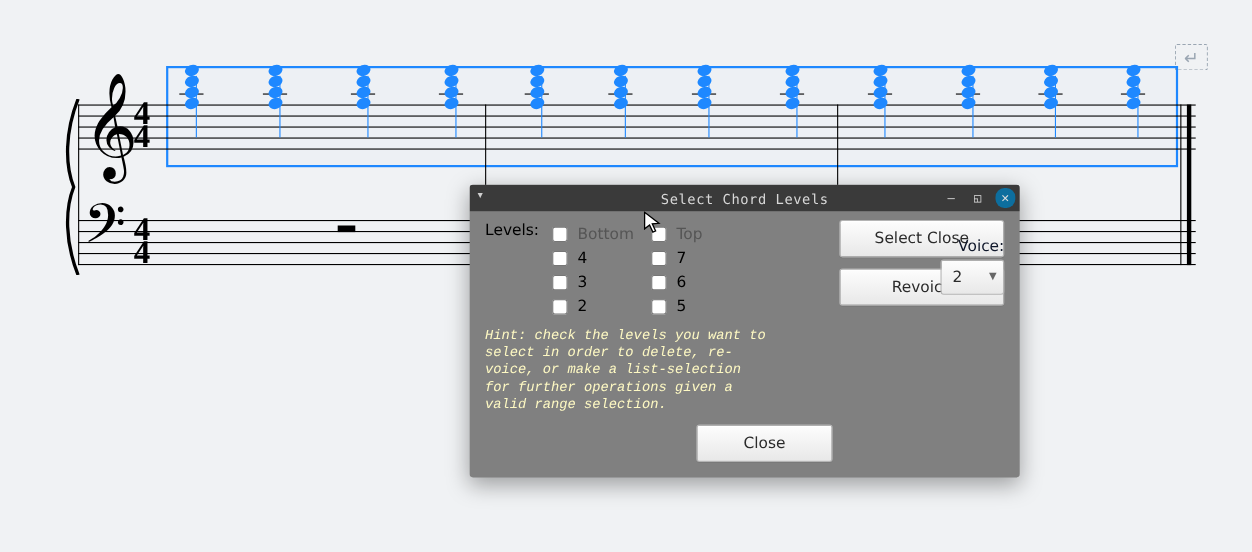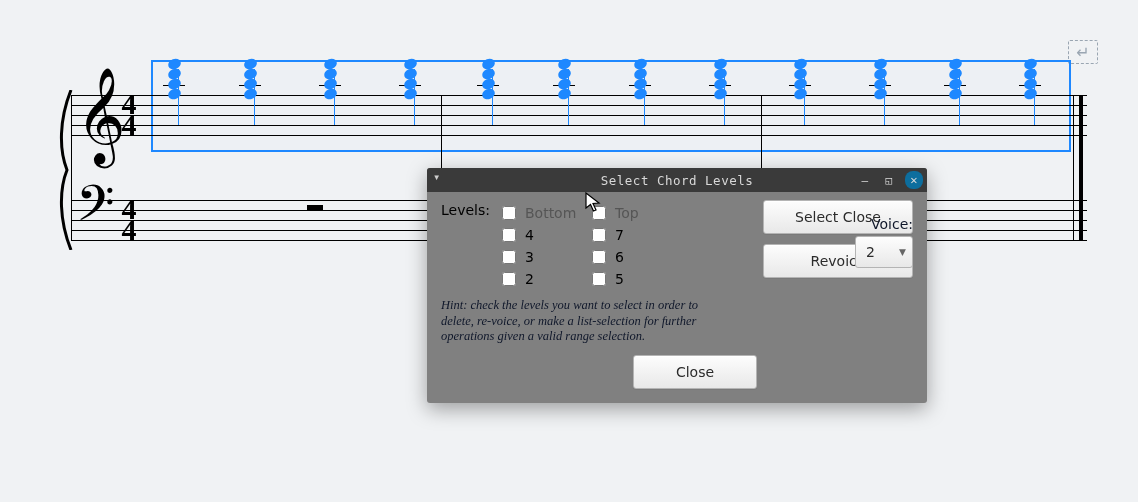--- a/index.html
+++ b/index.html
@@ -266,22 +266,22 @@
     font-size: 14px;
     cursor: pointer;
     width: 40px;
   }
   .combo .caret { font-size: 9px; color: #666; }
 
   .hint {
     margin-top: 8px;
     font-size: 12.5px;
     font-style: italic;
-    font-family: Liberation Serif, serif;
-    color: #0f172a;
+    font-family: Liberation Mono, monospace;
+    color: #fef9c3;
     max-width: 260px;
     line-height: 1.25;
   }
 
   .close-row {
     margin-top: 10px;
     display: flex;
     justify-content: center;
   }
   .close-row .gtk-btn { width: 122px; margin-left: 36px; }

